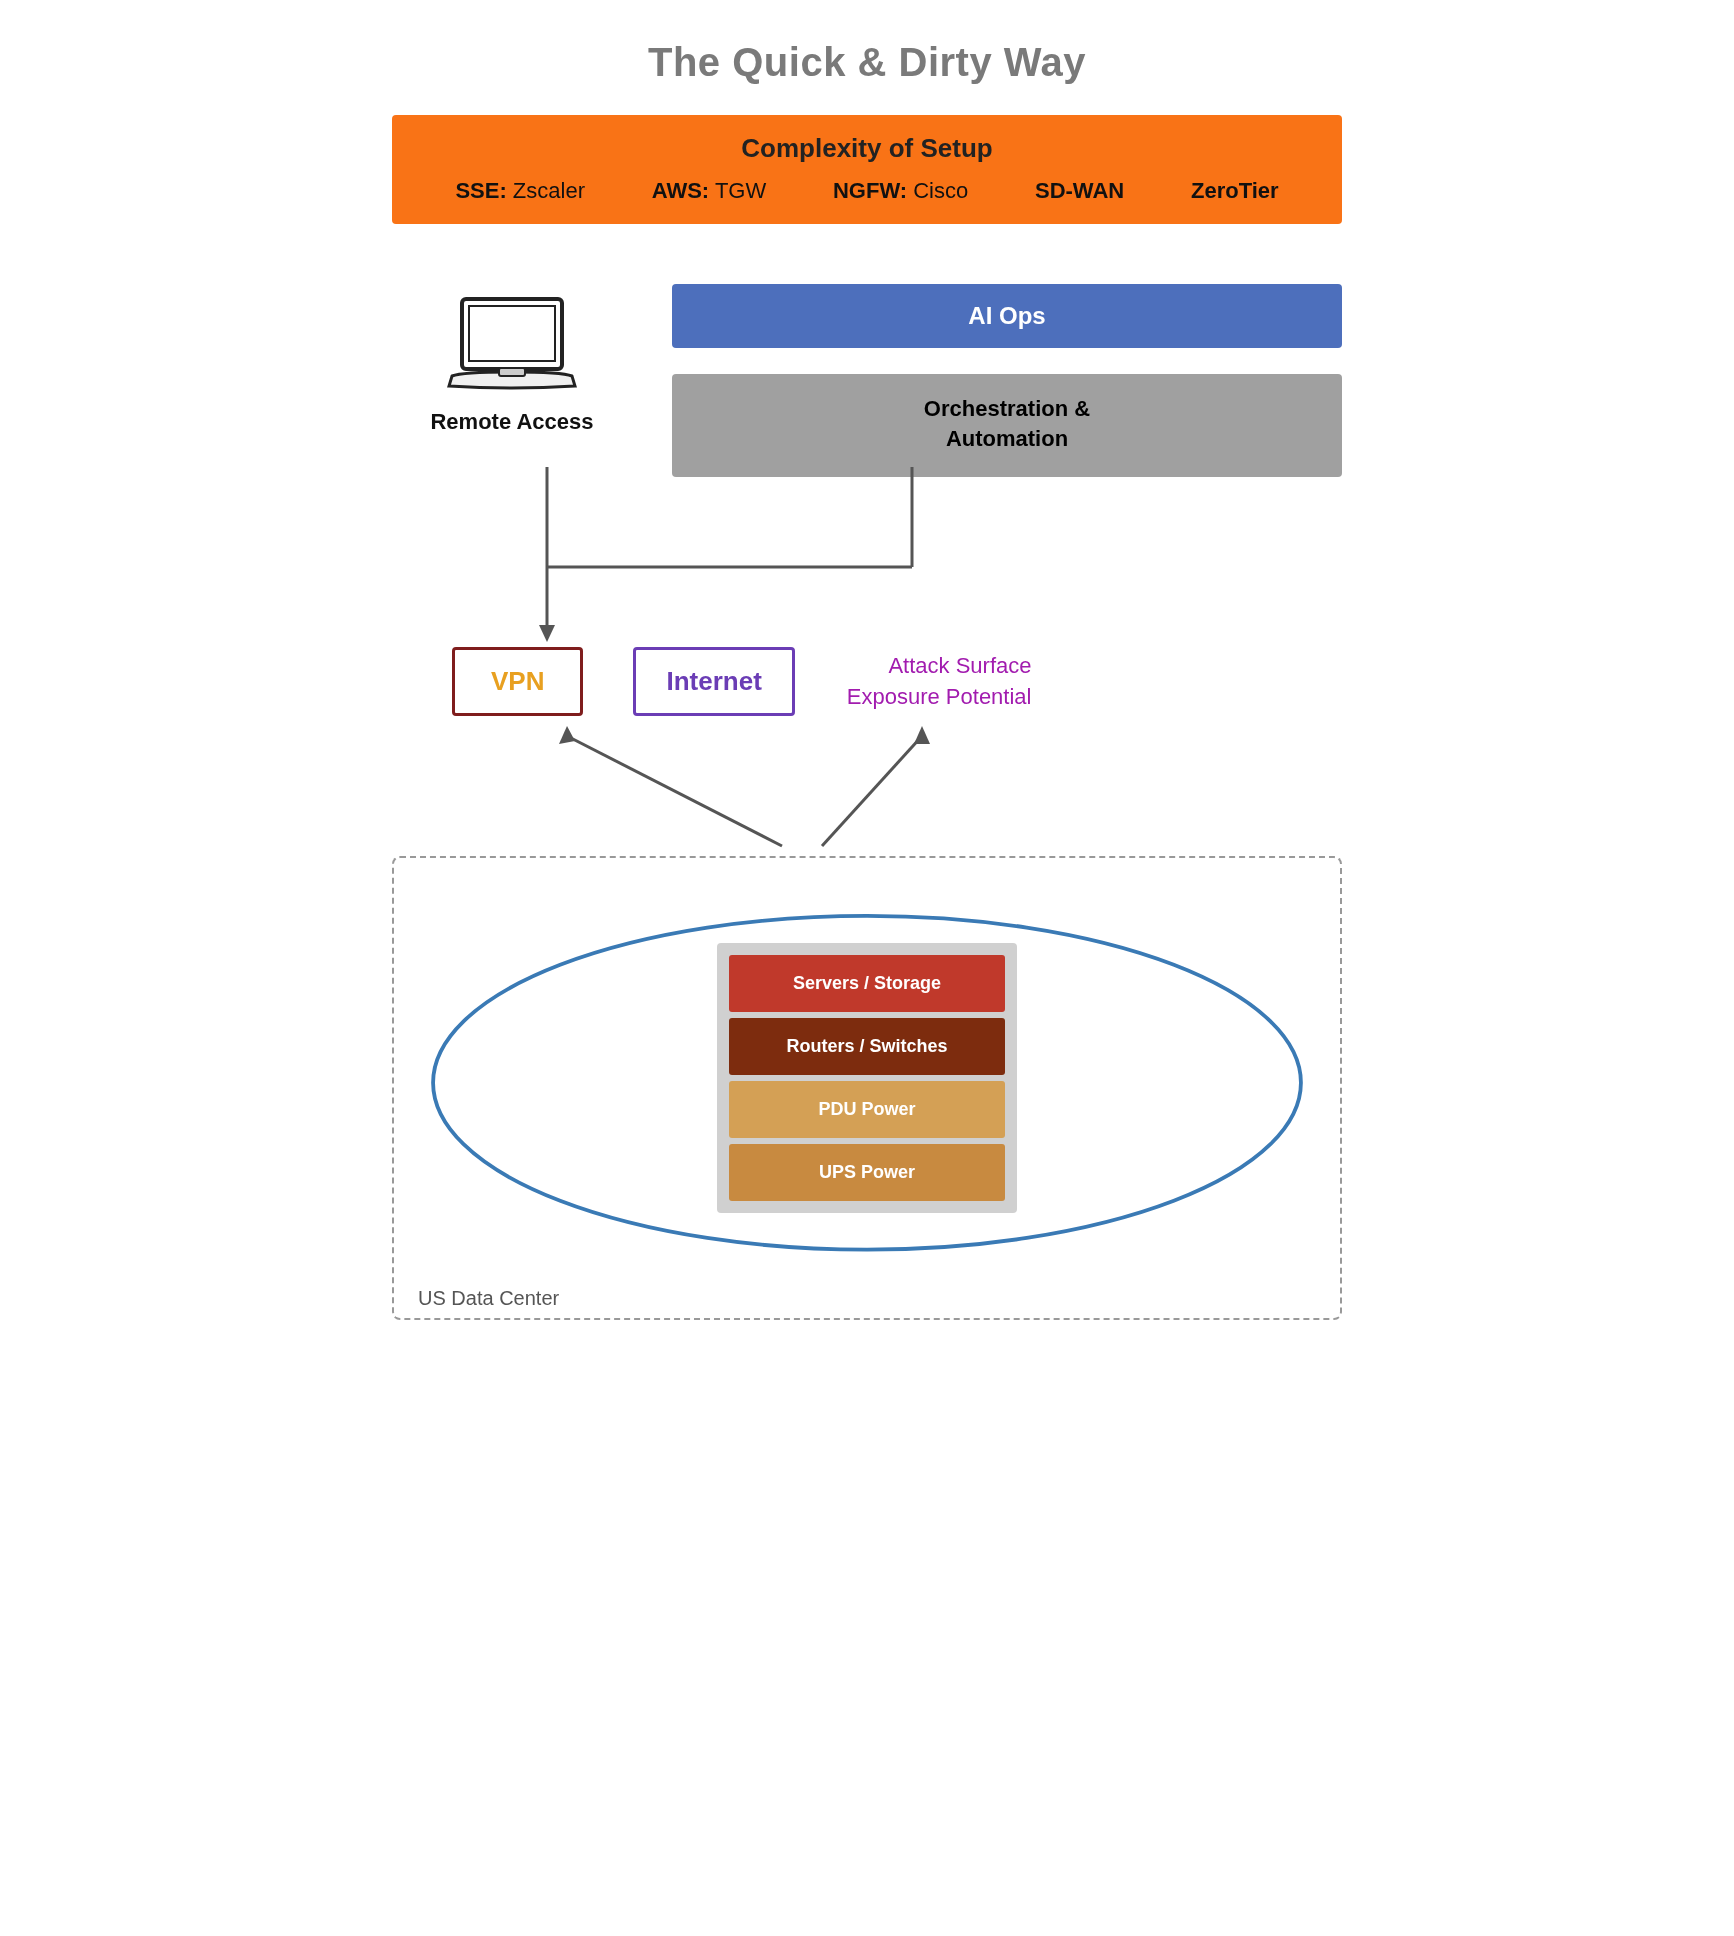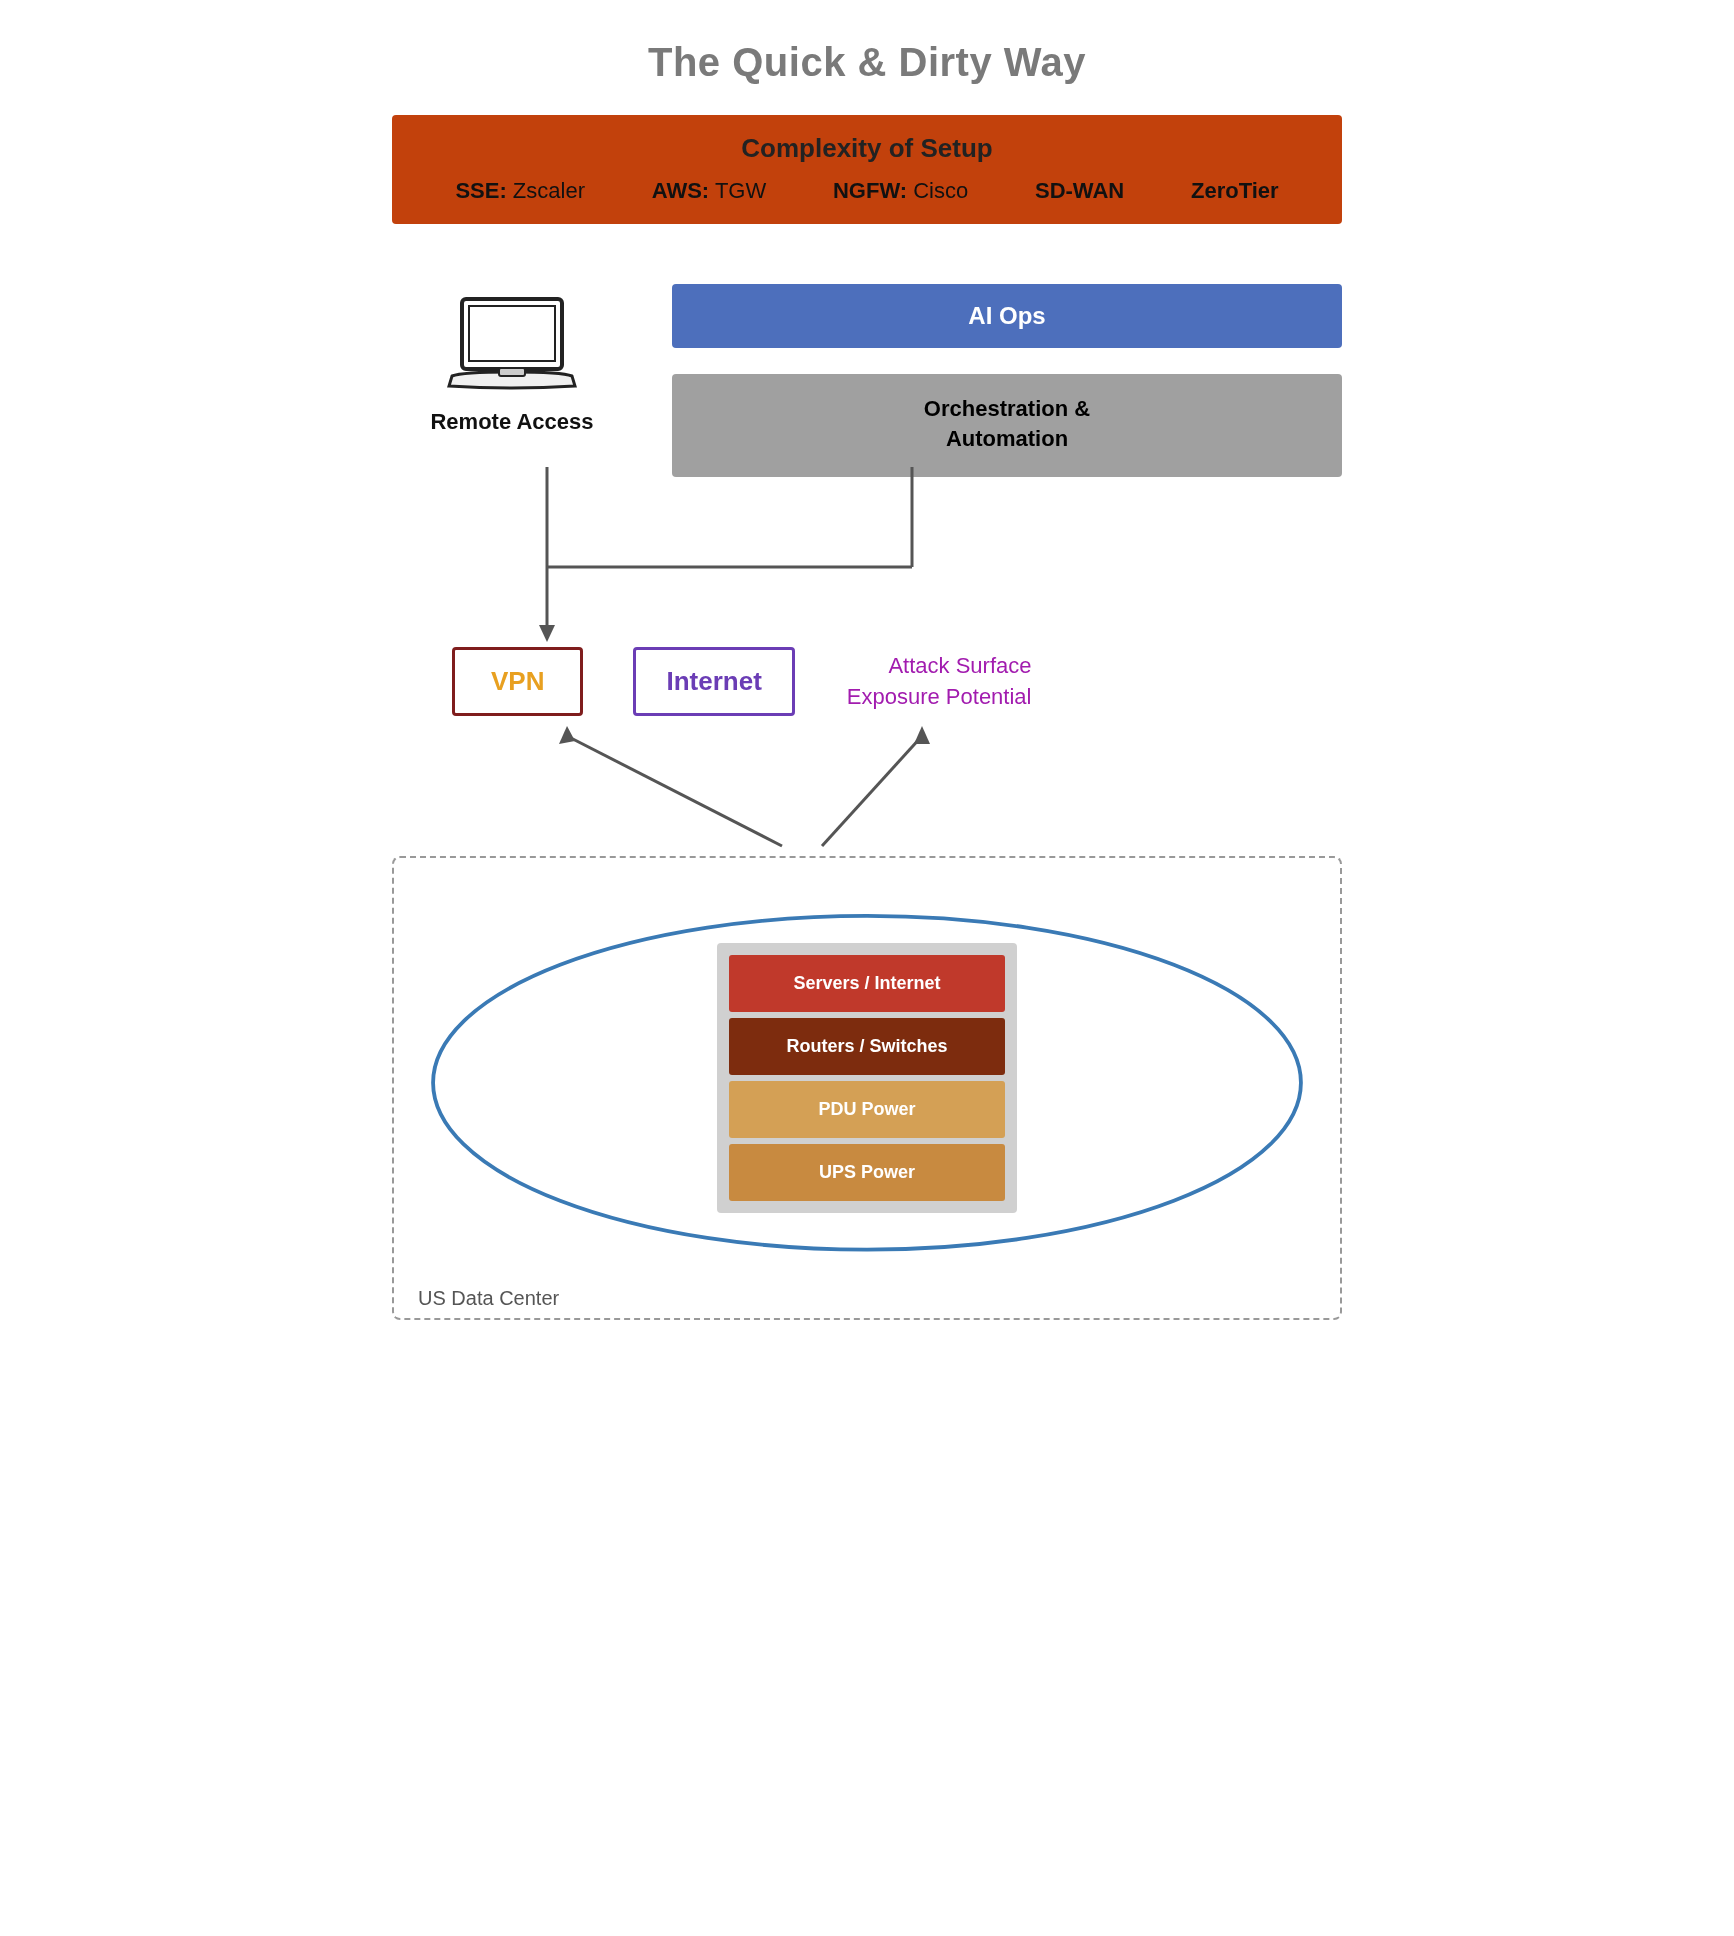--- a/index.html
+++ b/index.html
@@ -15,21 +15,21 @@
     .page-title {
       text-align: center;
       font-size: 40px;
       font-weight: 900;
       color: #7a7a7a;
       margin-bottom: 30px;
       letter-spacing: 0.5px;
     }
 
     .complexity-box {
-      background: #c2410c;
+      background: #f97316;
       border-radius: 4px;
       padding: 18px 30px 20px;
       margin-bottom: 50px;
     }
 
     .complexity-title {
       text-align: center;
       font-size: 26px;
       font-weight: 800;
       color: #222;
@@ -313,21 +313,21 @@
   </svg>
 
   <div class="datacenter-container">
     <div class="ellipse-container">
 
       <svg class="ellipse-svg" viewBox="0 0 950 380" xmlns="http://www.w3.org/2000/svg">
         <ellipse cx="475" cy="195" rx="455" ry="175" fill="none" stroke="#3a7ab5" stroke-width="4"></ellipse>
       </svg>
 
       <div class="stacked-boxes">
-        <div class="stack-item servers-storage">Servers / Internet</div>
+        <div class="stack-item servers-storage">Servers / Storage</div>
         <div class="stack-item routers-switches">Routers / Switches</div>
         <div class="stack-item pdu-power">PDU Power</div>
         <div class="stack-item ups-power">UPS Power</div>
       </div>
     </div>
 
     <div class="datacenter-label">US Data Center</div>
   </div>
 
 </div>

